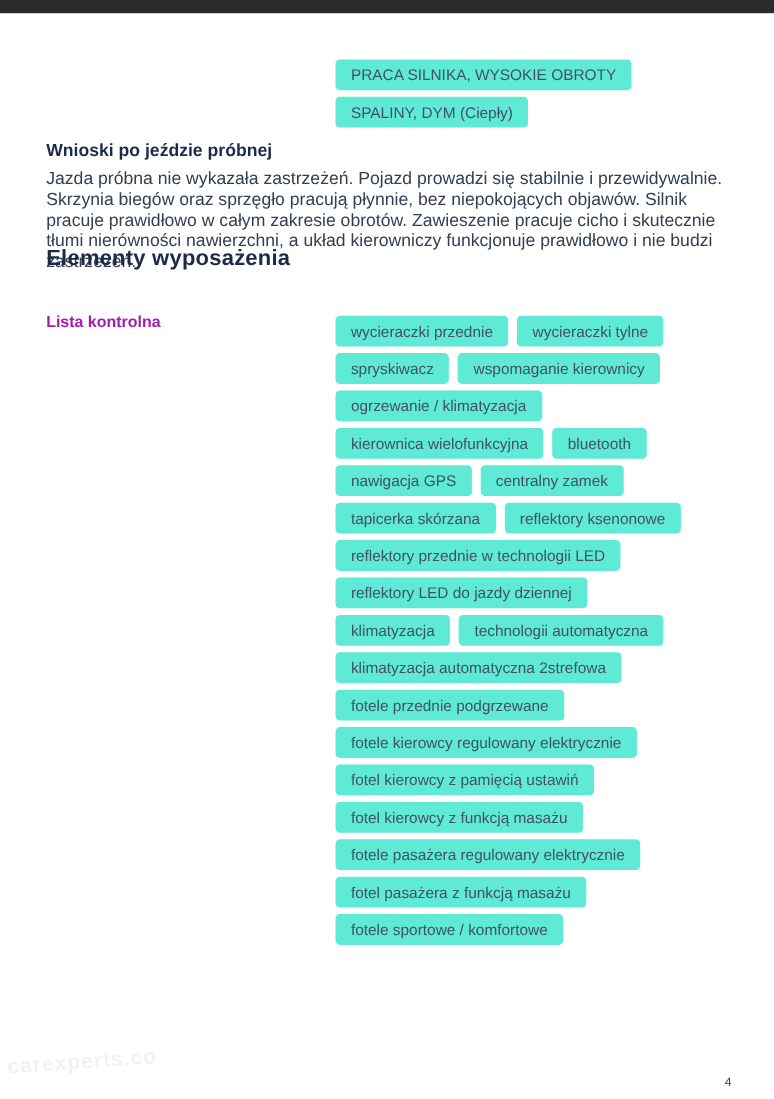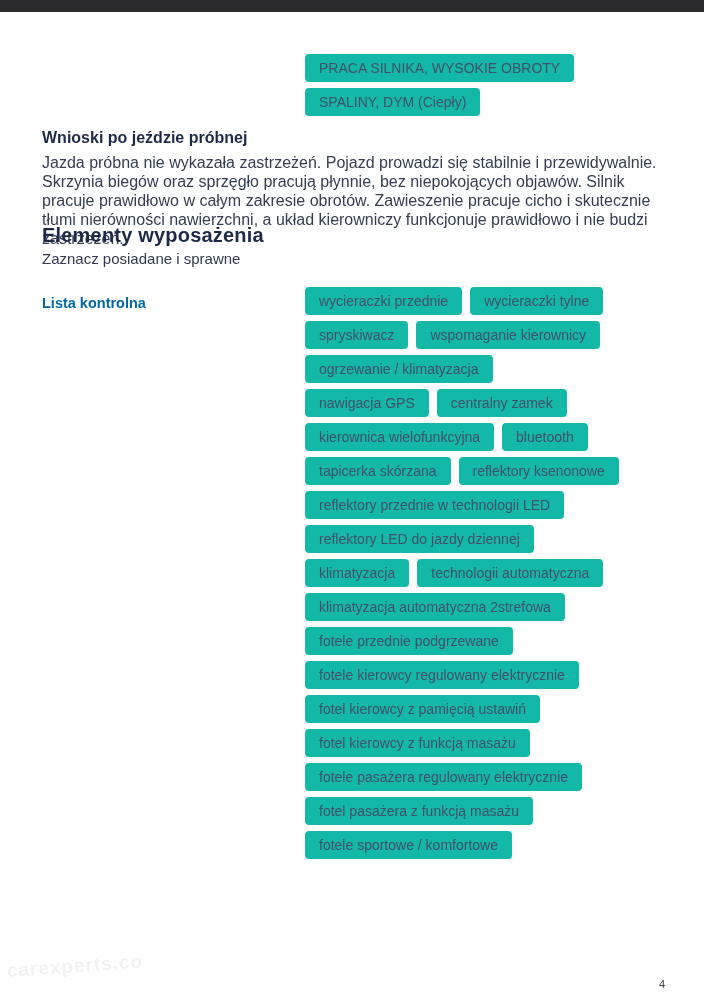--- a/index.html
+++ b/index.html
@@ -13,21 +13,21 @@
     overflow: hidden;
   }
   .topbar {
     position: absolute; left: 0; top: 0;
     width: 704px; height: 12px;
     background: #2b2b2d;
   }
   .chip-row { display: flex; gap: 8px; margin-bottom: 6px; }
   .chip {
     display: inline-block;
-    background: #14b8a6;
+    background: #5eead4;
     color: #42506b;
     font-size: 14px;
     line-height: 16px;
     padding: 6px 14px;
     border-radius: 4px;
     white-space: nowrap;
   }
   .testdrive-chips {
     position: absolute; left: 305px; top: 54px;
   }
@@ -45,22 +45,22 @@
     position: absolute; left: 42px; top: 224px; width: 624px;
   }
   .equipment-header h1 {
     font-size: 20px; font-weight: bold; color: #1c2948;
     letter-spacing: 0.2px;
   }
   .equipment-header .subtitle {
     font-size: 15px; color: #2f3a4f; margin-top: 3px;
   }
   .list-label {
-    position: absolute; left: 42px; top: 295px;
-    font-size: 14.5px; font-weight: bold; color: #0369a1;
+    position: absolute; left: 42px; top: 285px;
+    font-size: 14.5px; font-weight: bold; color: #a21caf;
   }
   .equipment-chips {
     position: absolute; left: 305px; top: 287px;
   }
   .watermark {
     position: absolute; left: 6px; top: 960px;
     font-size: 19px; font-weight: bold;
     color: #000000; opacity: 0.05;
     transform: rotate(-4deg); transform-origin: left top;
     letter-spacing: 1px;
@@ -85,44 +85,43 @@
     </div>
   </div>
 
 <section class="conclusions">
   <h3>Wnioski po jeździe próbnej</h3>
   <p>Jazda próbna nie wykazała zastrzeżeń. Pojazd prowadzi się stabilnie i przewidywalnie. Skrzynia biegów oraz sprzęgło pracują płynnie, bez niepokojących objawów. Silnik pracuje prawidłowo w całym zakresie obrotów. Zawieszenie pracuje cicho i skutecznie tłumi nierówności nawierzchni, a układ kierowniczy funkcjonuje prawidłowo i nie budzi zastrzeżeń.</p>
 </section>
 
 <header class="equipment-header">
   <h1>Elementy wyposażenia</h1>
-  <div class="subtitle">Zaznacz posiadane i sprawne</div>
 </header>
 
 <div class="list-label">Lista kontrolna</div>
 
 <div class="equipment-chips">
     <div class="chip-row">
       <span class="chip">wycieraczki przednie</span>
       <span class="chip">wycieraczki tylne</span>
     </div>
     <div class="chip-row">
       <span class="chip">spryskiwacz</span>
       <span class="chip">wspomaganie kierownicy</span>
     </div>
     <div class="chip-row">
       <span class="chip">ogrzewanie / klimatyzacja</span>
     </div>
     <div class="chip-row">
+      <span class="chip">kierownica wielofunkcyjna</span>
+      <span class="chip">bluetooth</span>
+    </div>
+    <div class="chip-row">
       <span class="chip">nawigacja GPS</span>
       <span class="chip">centralny zamek</span>
-    </div>
-    <div class="chip-row">
-      <span class="chip">kierownica wielofunkcyjna</span>
-      <span class="chip">bluetooth</span>
     </div>
     <div class="chip-row">
       <span class="chip">tapicerka skórzana</span>
       <span class="chip">reflektory ksenonowe</span>
     </div>
     <div class="chip-row">
       <span class="chip">reflektory przednie w technologii LED</span>
     </div>
     <div class="chip-row">
       <span class="chip">reflektory LED do jazdy dziennej</span>

